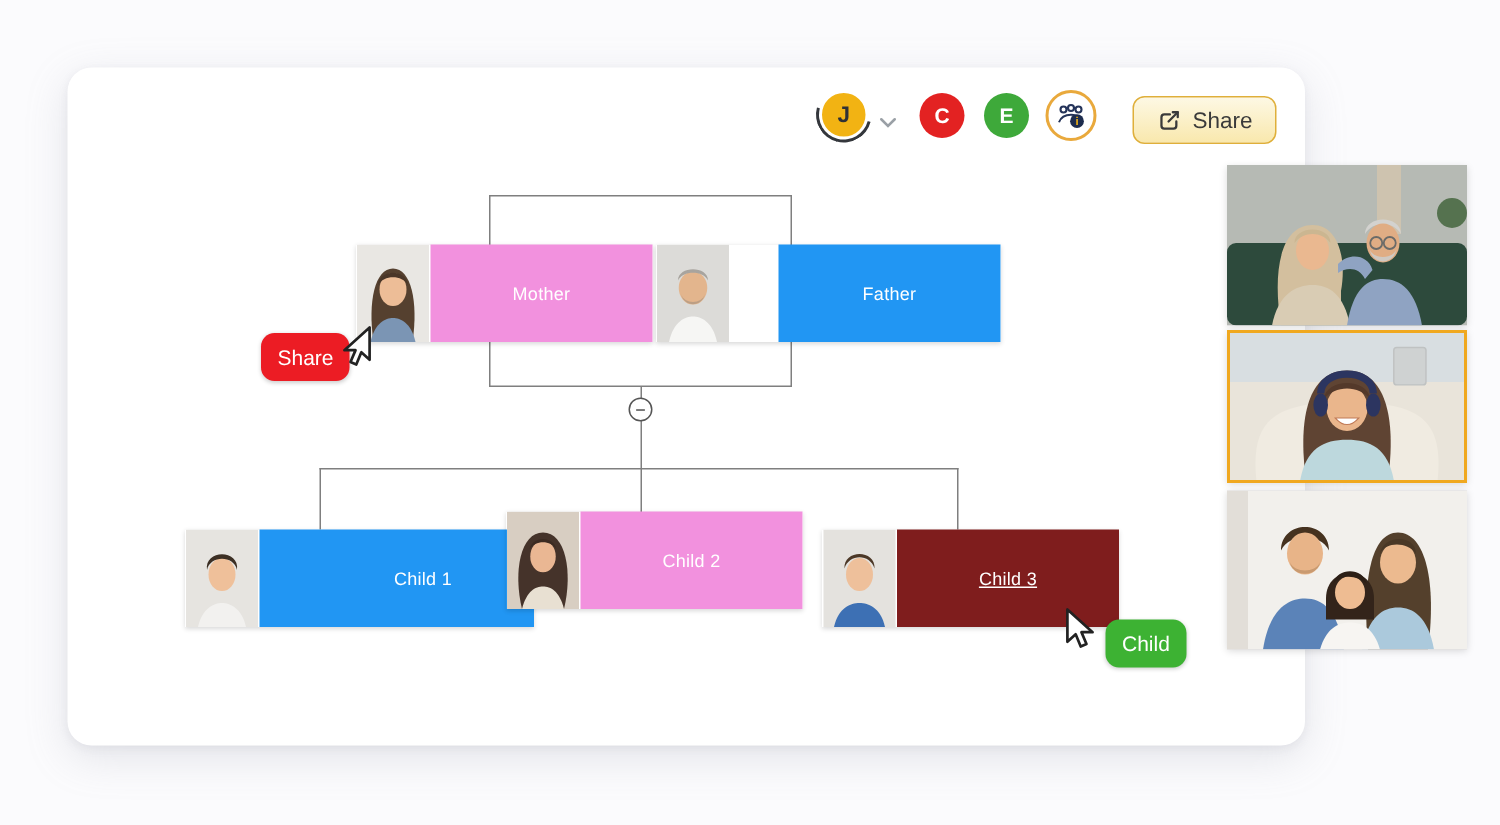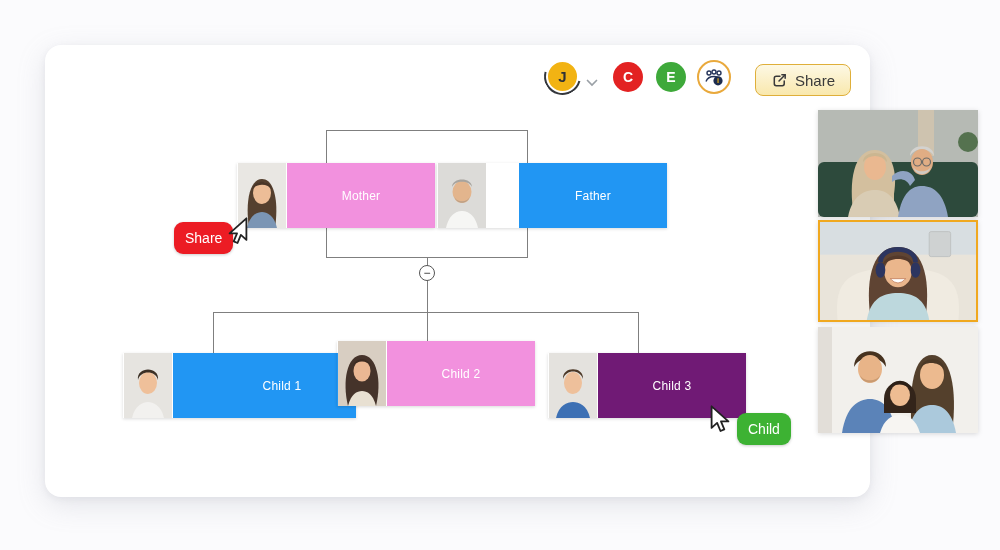--- a/index.html
+++ b/index.html
@@ -154,21 +154,21 @@
     </div>
     <div class="tree-node" style="left:503px;top:308px;">
       <div class="node-photo">
         <svg viewBox="0 0 48 65">
             <rect width="48" height="65" fill="#e4e2de"></rect>
           <ellipse cx="24" cy="30" rx="9" ry="11" fill="#eec09b"></ellipse>
           <path d="M14 26 C13 13 35 13 34 26 C31 16 17 16 14 26 Z" fill="#4c3827"></path>
           <path d="M7 65 C10 52 18 49 24 49 C30 49 38 52 41 65 Z" fill="#3d70b4"></path>
           </svg>
       </div>
-      <div class="node-box" style="background-color: #701a75;">Child 3</div>
+      <div class="node-box" style="background-color: #7f1d1d; text-decoration: underline;">Child 3</div>
     </div>
 
     <div class="cursor-label" style="left: 129px; top: 177px; background-color: rgb(236, 28, 36);">Share</div>
     <span class="cursor" style="left:181px;top:172px;">
       <svg viewBox="0 0 20 24" width="24" height="29" style="transform:scaleX(-1);">
         <path d="M3 1 L3 19 L7.6 14.8 L10.4 21.6 L13.6 20.2 L10.8 13.6 L17 13.6 Z" fill="#fff" stroke="#222" stroke-width="1.5" stroke-linejoin="round"></path>
       </svg>
     </span>
 
     <span class="cursor" style="left:663px;top:360px;">

